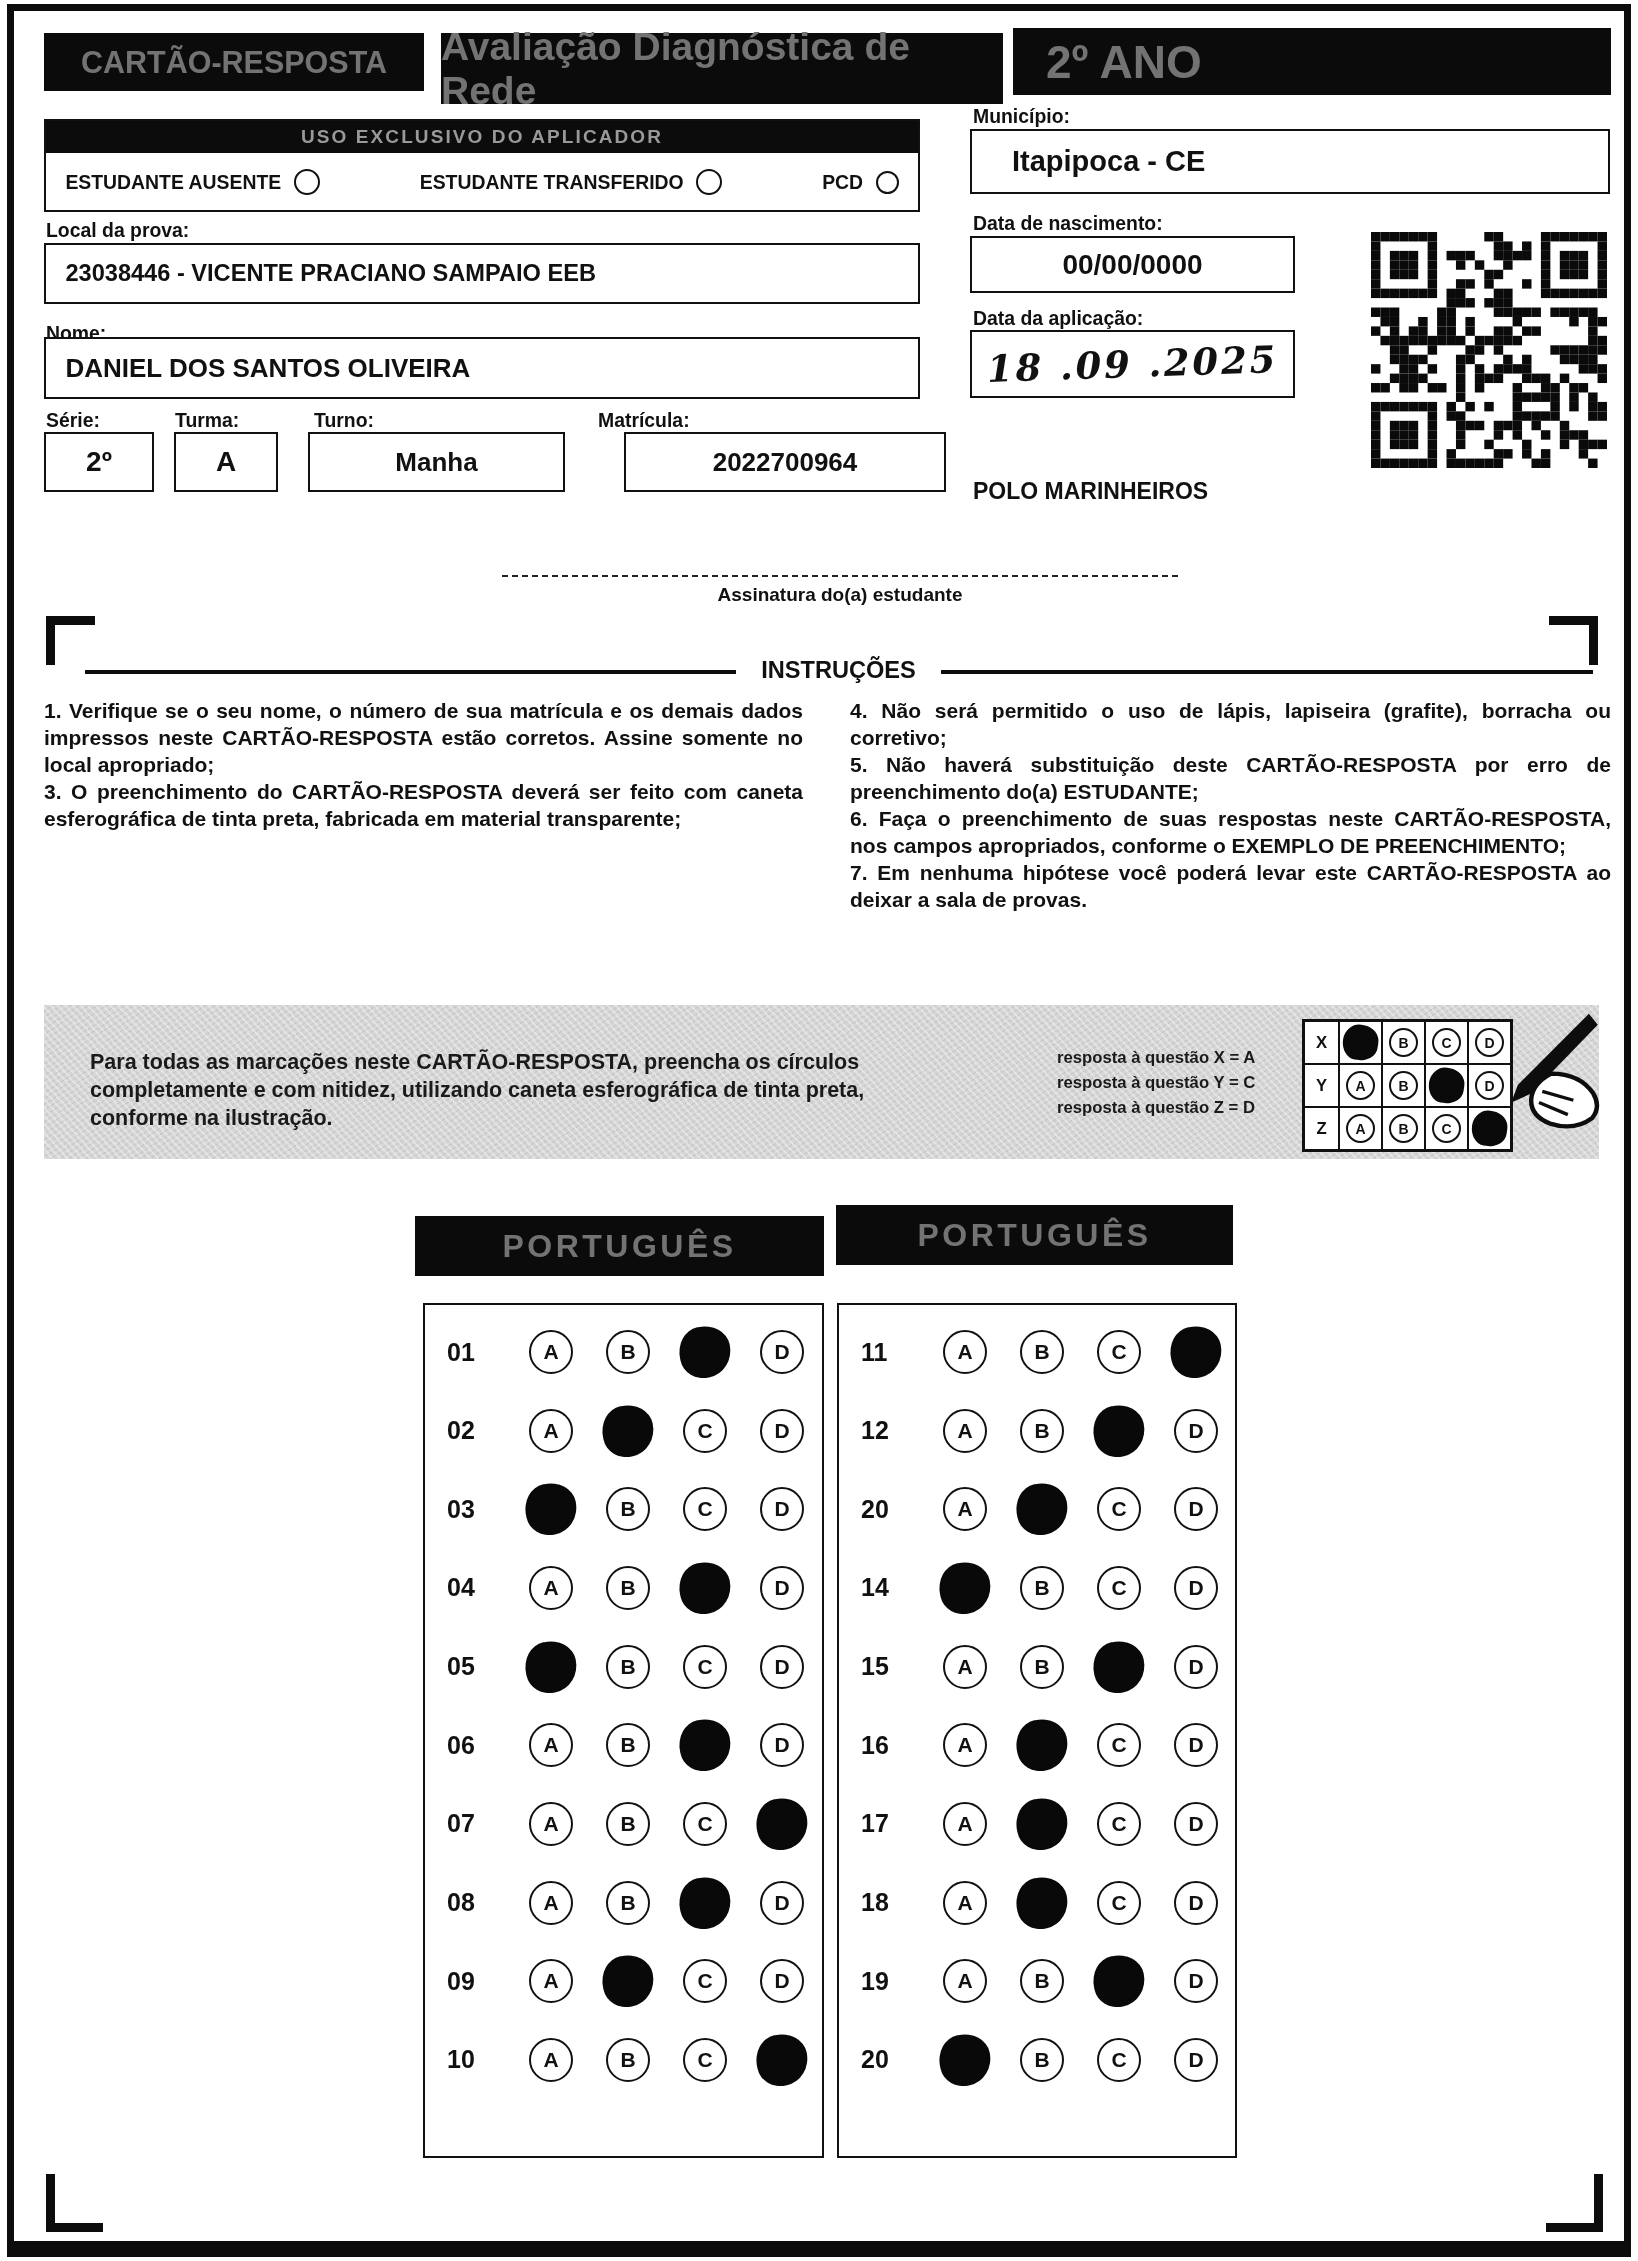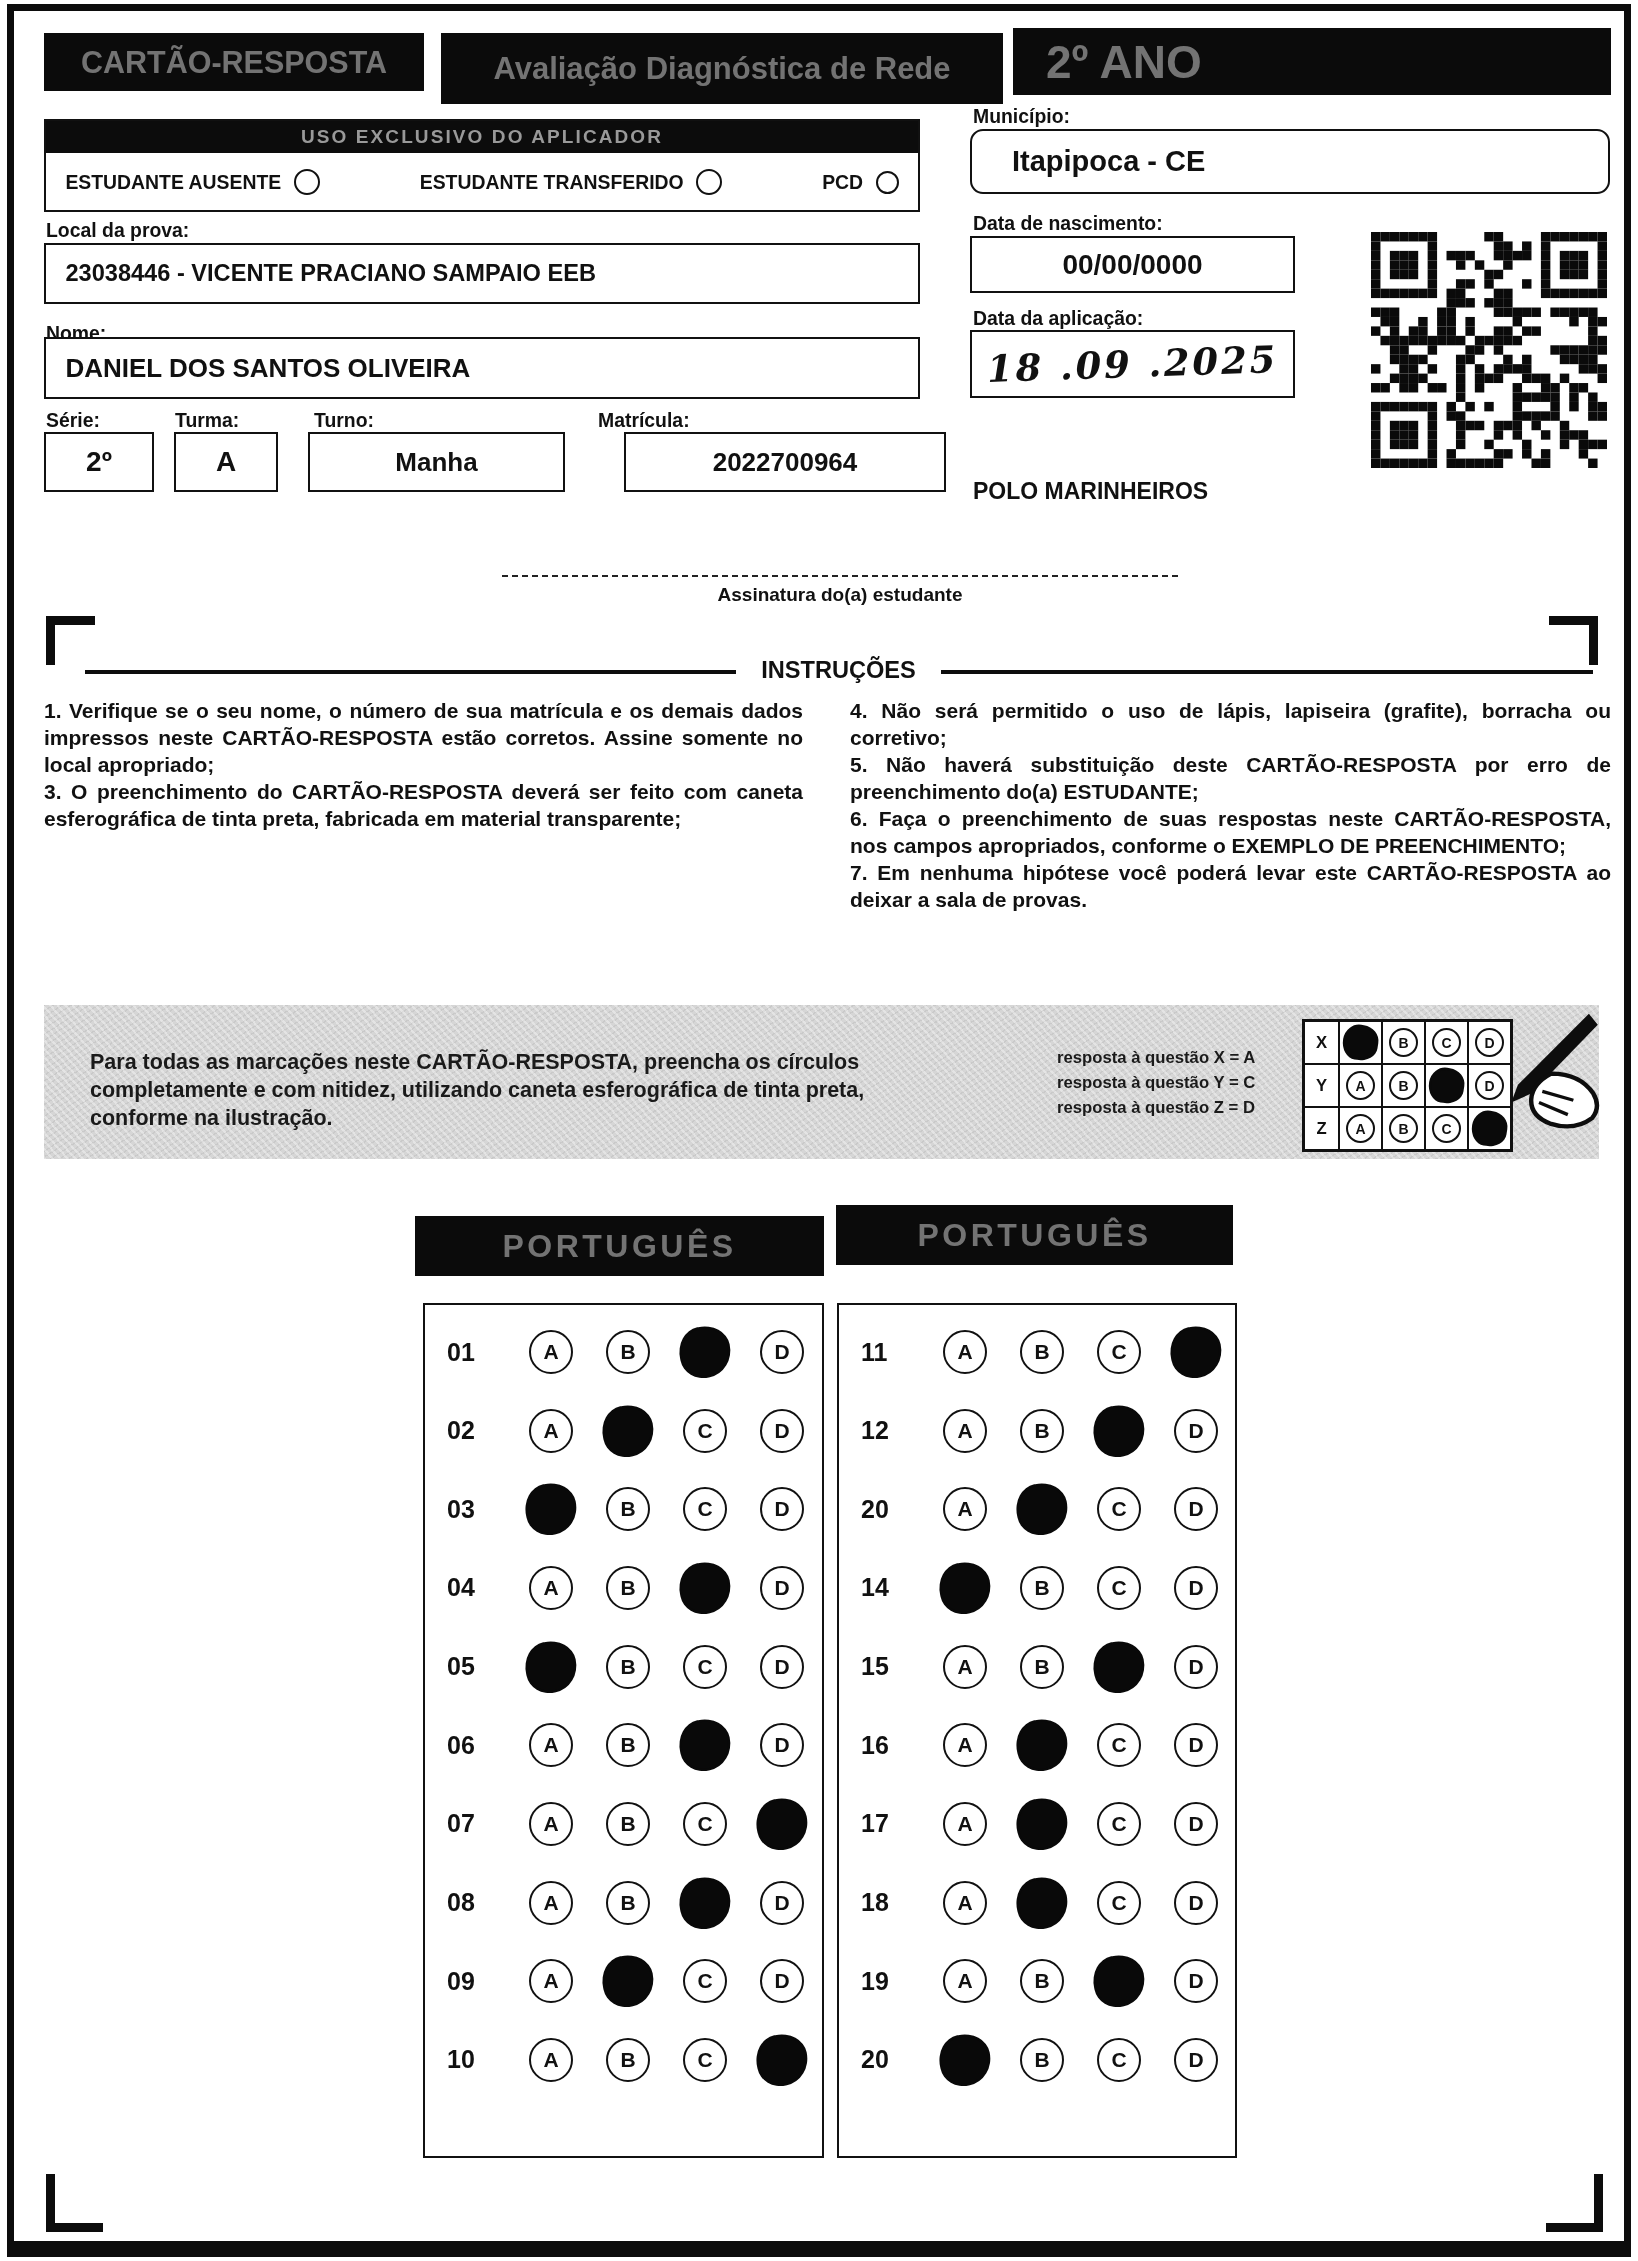--- a/index.html
+++ b/index.html
@@ -52,21 +52,21 @@
             display:flex; align-items:center; justify-content:center; font-weight:bold; font-size:21px; flex:0 0 auto; }
   .bubble.filled { background:#090909; border-color:#090909; color:transparent;
             border-radius:46% 54% 52% 48% / 54% 46% 56% 44%; transform:rotate(-12deg) scale(1.17); }
 </style>
 </head>
 <body>
 
 <div class="sheet">
 
   <div class="abs hdr" style="left:44px; top:33px; width:380px; height:58px; font-size:30.5px;">CARTÃO-RESPOSTA</div>
-  <div class="abs hdr" style="left:441px; top:33px; width:562px; height:71px; font-size:31px;">Avaliação Diagnóstica de Rede</div>
+  <div class="abs hdr" style="left:441px; top:33px; width:562px; height:71px; font-size:39px;">Avaliação Diagnóstica de Rede</div>
   <div class="abs hdr" style="left:1013px; top:28px; width:598px; height:67px; font-size:46px; justify-content:flex-start; padding-left:33px;">2º ANO</div>
 
   <div class="abs" style="left:44px; top:119px; width:876px; height:93px; border:2.1px solid #111;">
     <div class="blackbar" style="height:32px;">USO EXCLUSIVO DO APLICADOR</div>
     <div style="height:58px; display:flex; align-items:center; justify-content:space-between; padding:0 19.4px;">
       <div class="chk-item">
         <span>ESTUDANTE AUSENTE</span>
         <span class="radio"></span>
       </div>
       <div class="chk-item">
@@ -102,21 +102,21 @@
       <span class="val" style="font-size:28px;">A</span>
     </div>
   <div class="abs box" style="left:308px; top:432px; width:257px; height:60px; justify-content:center;">
       <span class="val" style="font-size:26px;">Manha</span>
     </div>
   <div class="abs box" style="left:624px; top:432px; width:322px; height:60px; justify-content:center;">
       <span class="val" style="font-size:26px;">2022700964</span>
     </div>
 
   <div class="abs lbl" style="left:973px; top:105px;">Município:</div>
-  <div class="abs box" style="left:970px; top:129px; width:640px; height:65px; padding-left:40px;border-radius:13px;">
+  <div class="abs box" style="left:970px; top:129px; width:640px; height:65px; padding-left:40px;">
     <span class="val" style="font-size:29px;">Itapipoca - CE</span>
   </div>
 
   <div class="abs lbl" style="left:973px; top:212px;">Data de nascimento:</div>
   <div class="abs box" style="left:970px; top:236px; width:325px; height:57px; justify-content:center;">
     <span class="val" style="font-size:28px;">00/00/0000</span>
   </div>
 
   <div class="abs lbl" style="left:973px; top:307px;">Data da aplicação:</div>
   <div class="abs box" style="left:970px; top:330px; width:325px; height:68px; justify-content:center;">

